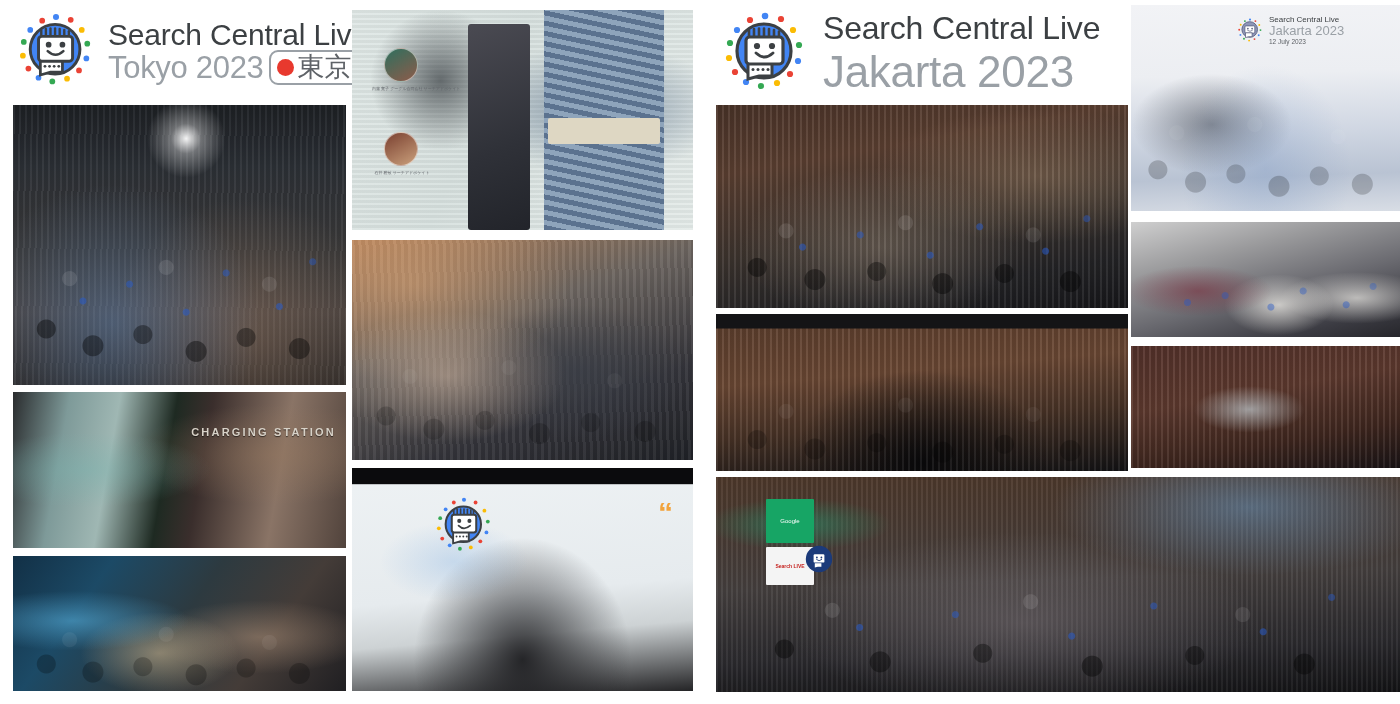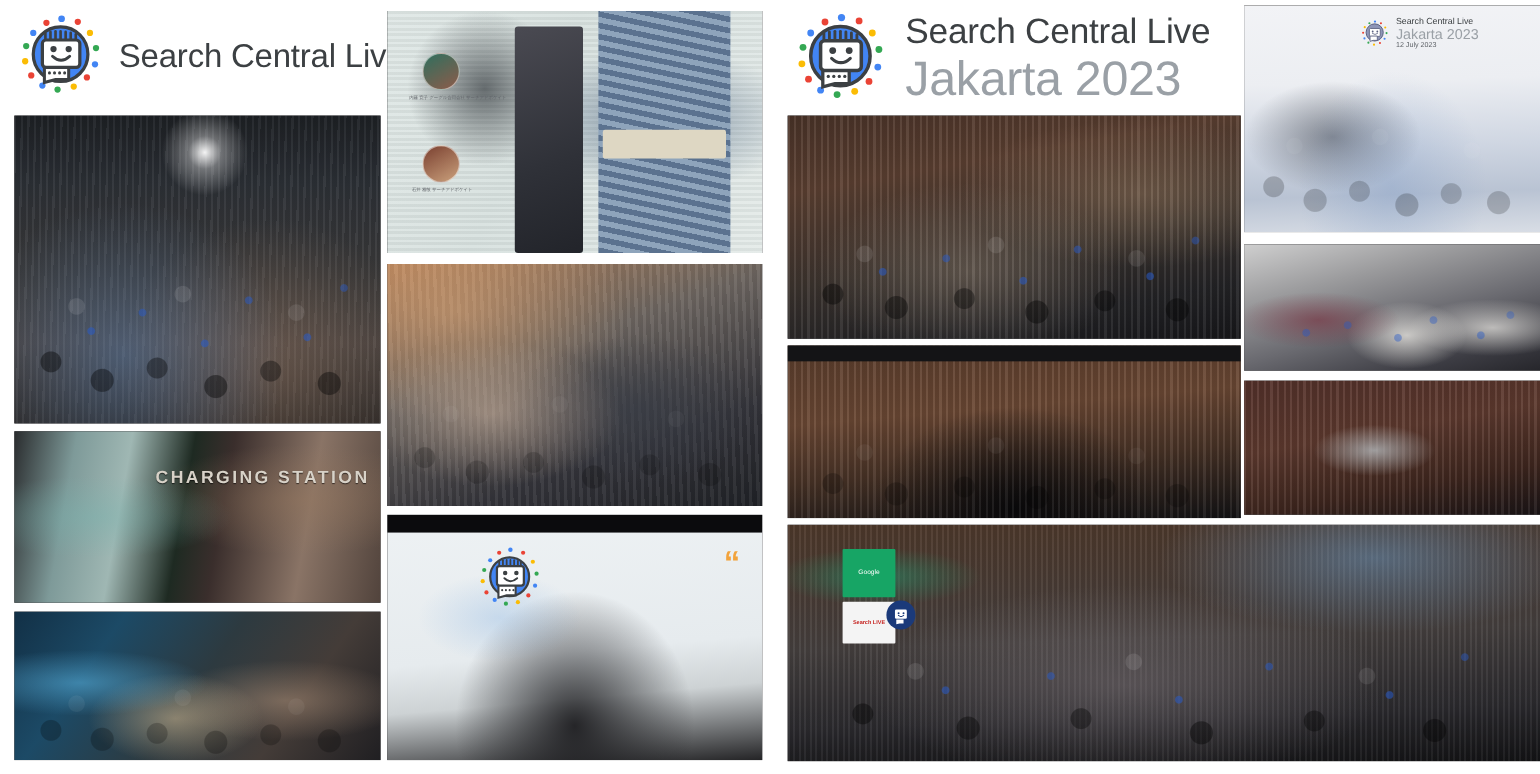--- a/index.html
+++ b/index.html
@@ -195,21 +195,21 @@
     display: flex; align-items: center; gap: 4px;
     color: #3c4043;
   }
   .wall-banner .wb-text { display: flex; flex-direction: column; line-height: 1.05; }
   .wall-banner .wb-l1 { font-size: 8px; color: #3c4043; white-space: nowrap; }
   .wall-banner .wb-l2 { font-size: 13px; color: #9aa0a6; white-space: nowrap; }
   .wall-banner .wb-l3 { font-size: 6.5px; color: #5f6368; white-space: nowrap; margin-top: 1px; }
 
   .charging-sign {
     position: absolute;
-    color: #d8d2c8; font-weight: 700; font-size: 16px;
+    color: #d8d2c8; font-weight: 700; font-size: 11px;
     letter-spacing: 2.2px; white-space: nowrap;
     text-shadow: 0 1px 1px rgba(0,0,0,0.6);
   }
   .google-podium {
     position: absolute; background: #17a565; border-radius: 1px;
     color: #fff; font-size: 6px; display: flex; align-items: center; justify-content: center;
   }
   .live-podium {
     position: absolute; background: #f4f4f4; border-radius: 1px;
     display: flex; align-items: center; justify-content: center;
@@ -272,20 +272,27 @@
             <line x1="59" y1="32" x2="59" y2="26"></line>
             <line x1="64" y1="32" x2="64" y2="27.5"></line>
           </g>
           <circle cx="42" cy="42" r="3.1" fill="#3c4043"></circle>
           <circle cx="57" cy="42" r="3.1" fill="#3c4043"></circle>
           <path d="M41 49 Q49.5 57 58 49" fill="none" stroke="#3c4043" stroke-width="2.8" stroke-linecap="round"></path>
         </svg>
       </div>
       <div class="title-block" id="title-tokyo">
         <div class="title-line1">Search Central Live</div>
+        <div class="title-line2-row">
+          <span class="title-line2">Tokyo 2023</span>
+          <span class="jp-badge">
+            <span class="jp-dot"></span>
+            <span class="jp-text">東京</span>
+          </span>
+        </div>
       </div>
     </div>
 
     <div class="photo ph-tokyo-audience" style="left:13px; top:105px; width:333px; height:280px;">
       <div class="ph-inner"></div>
       <div class="crowd-speckle"></div>
       <div class="lanyard-specks"></div>
       <div class="ph-label">Large seated audience in conference hall with stage spotlight</div>
     </div>
 

